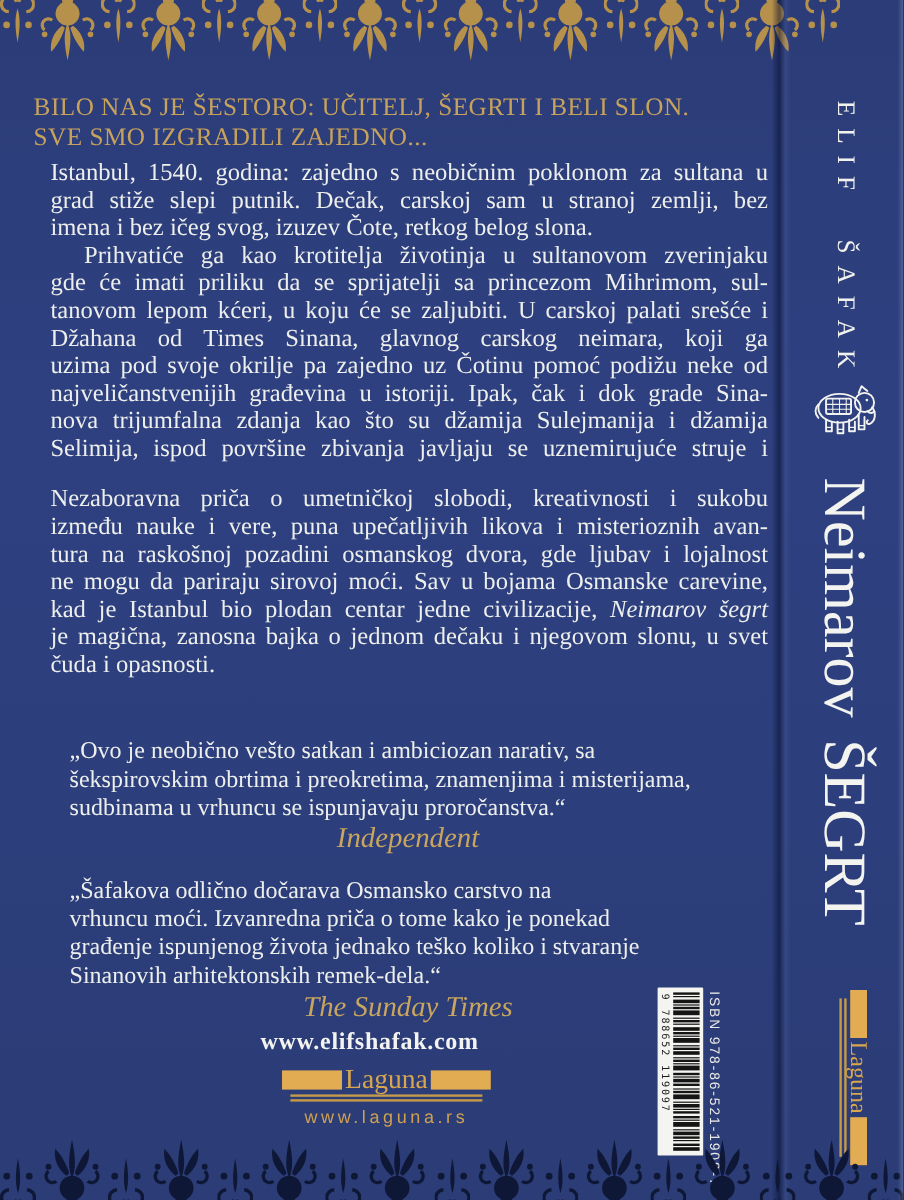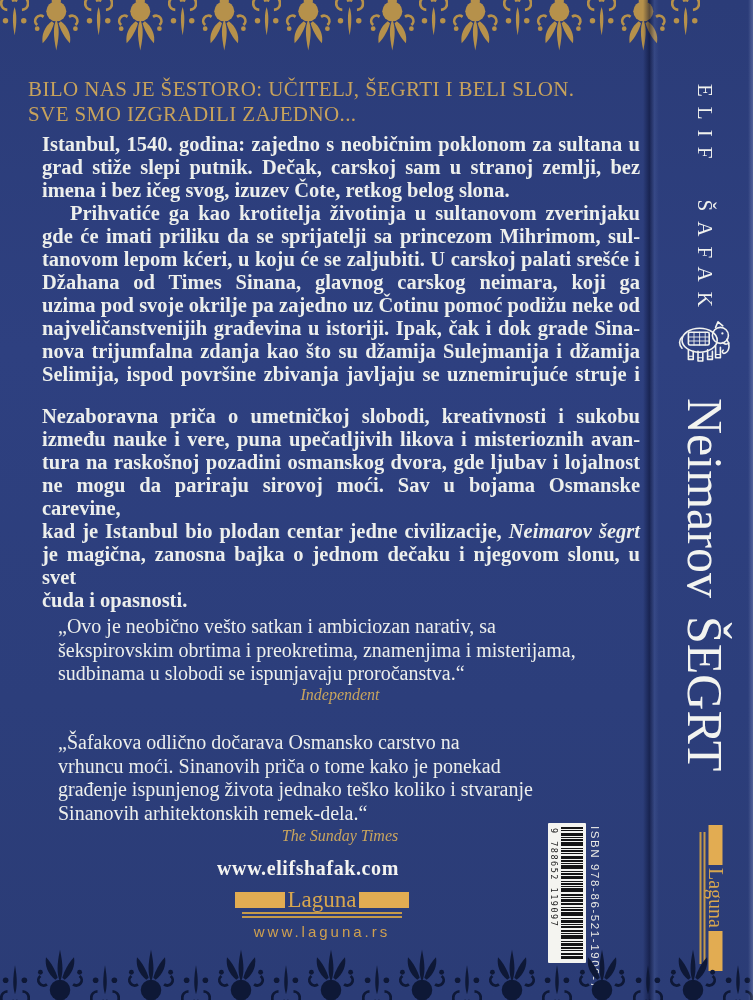--- a/index.html
+++ b/index.html
@@ -15,30 +15,30 @@
   .border svg{display:block;}
   .border.bottom svg{transform:scaleY(-1);}
   
   .tagline{position:absolute;left:28px;top:77px;width:624px;color:#c7a25c;
     font-size:21px;line-height:25px;letter-spacing:.4px;}
   .tagline .rline{}
   
   .synopsis{position:absolute;left:42px;top:133px;width:598px;color:#edefec;
     font-size:20.5px;line-height:23px;}
   .para.gap{margin-top:19px;}
-  .line{text-align:justify;text-align-last:justify;white-space:normal;font-weight:bold;}
+  .line{text-align:justify;text-align-last:justify;white-space:normal;}
   .line.last{text-align-last:left;}
   .line.indent{text-indent:28px;}
   
   .review{position:absolute;left:58px;width:564px;color:#edefec;font-size:20px;line-height:23.5px;}
   .review .rline{text-align:left;}
   .r1{top:615px;}
   .r2{top:731px;}
   .source{position:absolute;left:58px;width:564px;text-align:center;color:#c9a55e;
-    font-style:italic;font-size:16px;}
+    font-style:italic;font-size:24px;}
   .s1{top:686px;}
   .s2{top:827px;}
   
   .site{position:absolute;left:28px;top:857px;width:560px;text-align:center;color:#f3f3f0;
     font-weight:bold;font-size:20px;letter-spacing:.6px;}
   
   .pub{position:absolute;left:242px;top:892px;width:160px;}
   .laguna{display:flex;flex-direction:column;align-items:center;width:100%;}
   .lrow{display:flex;align-items:center;justify-content:center;width:100%;}
   .lbar{width:50px;height:16px;background:#e2ac52;flex:0 0 auto;}
@@ -181,27 +181,27 @@
         <div class="line">ne mogu da pariraju sirovoj moći. Sav u bojama Osmanske carevine,</div>
         <div class="line">kad je Istanbul bio plodan centar jedne civilizacije, <i>Neimarov šegrt</i></div>
         <div class="line">je magična, zanosna bajka o jednom dečaku i njegovom slonu, u svet</div>
         <div class="line last">čuda i opasnosti.</div>
       </div>
     </div>
 
   <div class="review r1">
       <div class="rline">„Ovo je neobično vešto satkan i ambiciozan narativ, sa</div>
       <div class="rline">šekspirovskim obrtima i preokretima, znamenjima i misterijama,</div>
-      <div class="rline">sudbinama u slobodi se ispunjavaju proročanstva.“</div>
+      <div class="rline">sudbinama u vrhuncu se ispunjavaju proročanstva.“</div>
     </div>
   <div class="source s1">Independent</div>
 
   <div class="review r2">
       <div class="rline">„Šafakova odlično dočarava Osmansko carstvo na</div>
-      <div class="rline">vrhuncu moći. Sinanovih priča o tome kako je ponekad</div>
+      <div class="rline">vrhuncu moći. Izvanredna priča o tome kako je ponekad</div>
       <div class="rline">građenje ispunjenog života jednako teško koliko i stvaranje</div>
       <div class="rline">Sinanovih arhitektonskih remek-dela.“</div>
     </div>
   <div class="source s2">The Sunday Times</div>
 
   <div class="site">www.elifshafak.com</div>
 
   <div class="pub">
     <div class="laguna">
       <div class="lrow">

